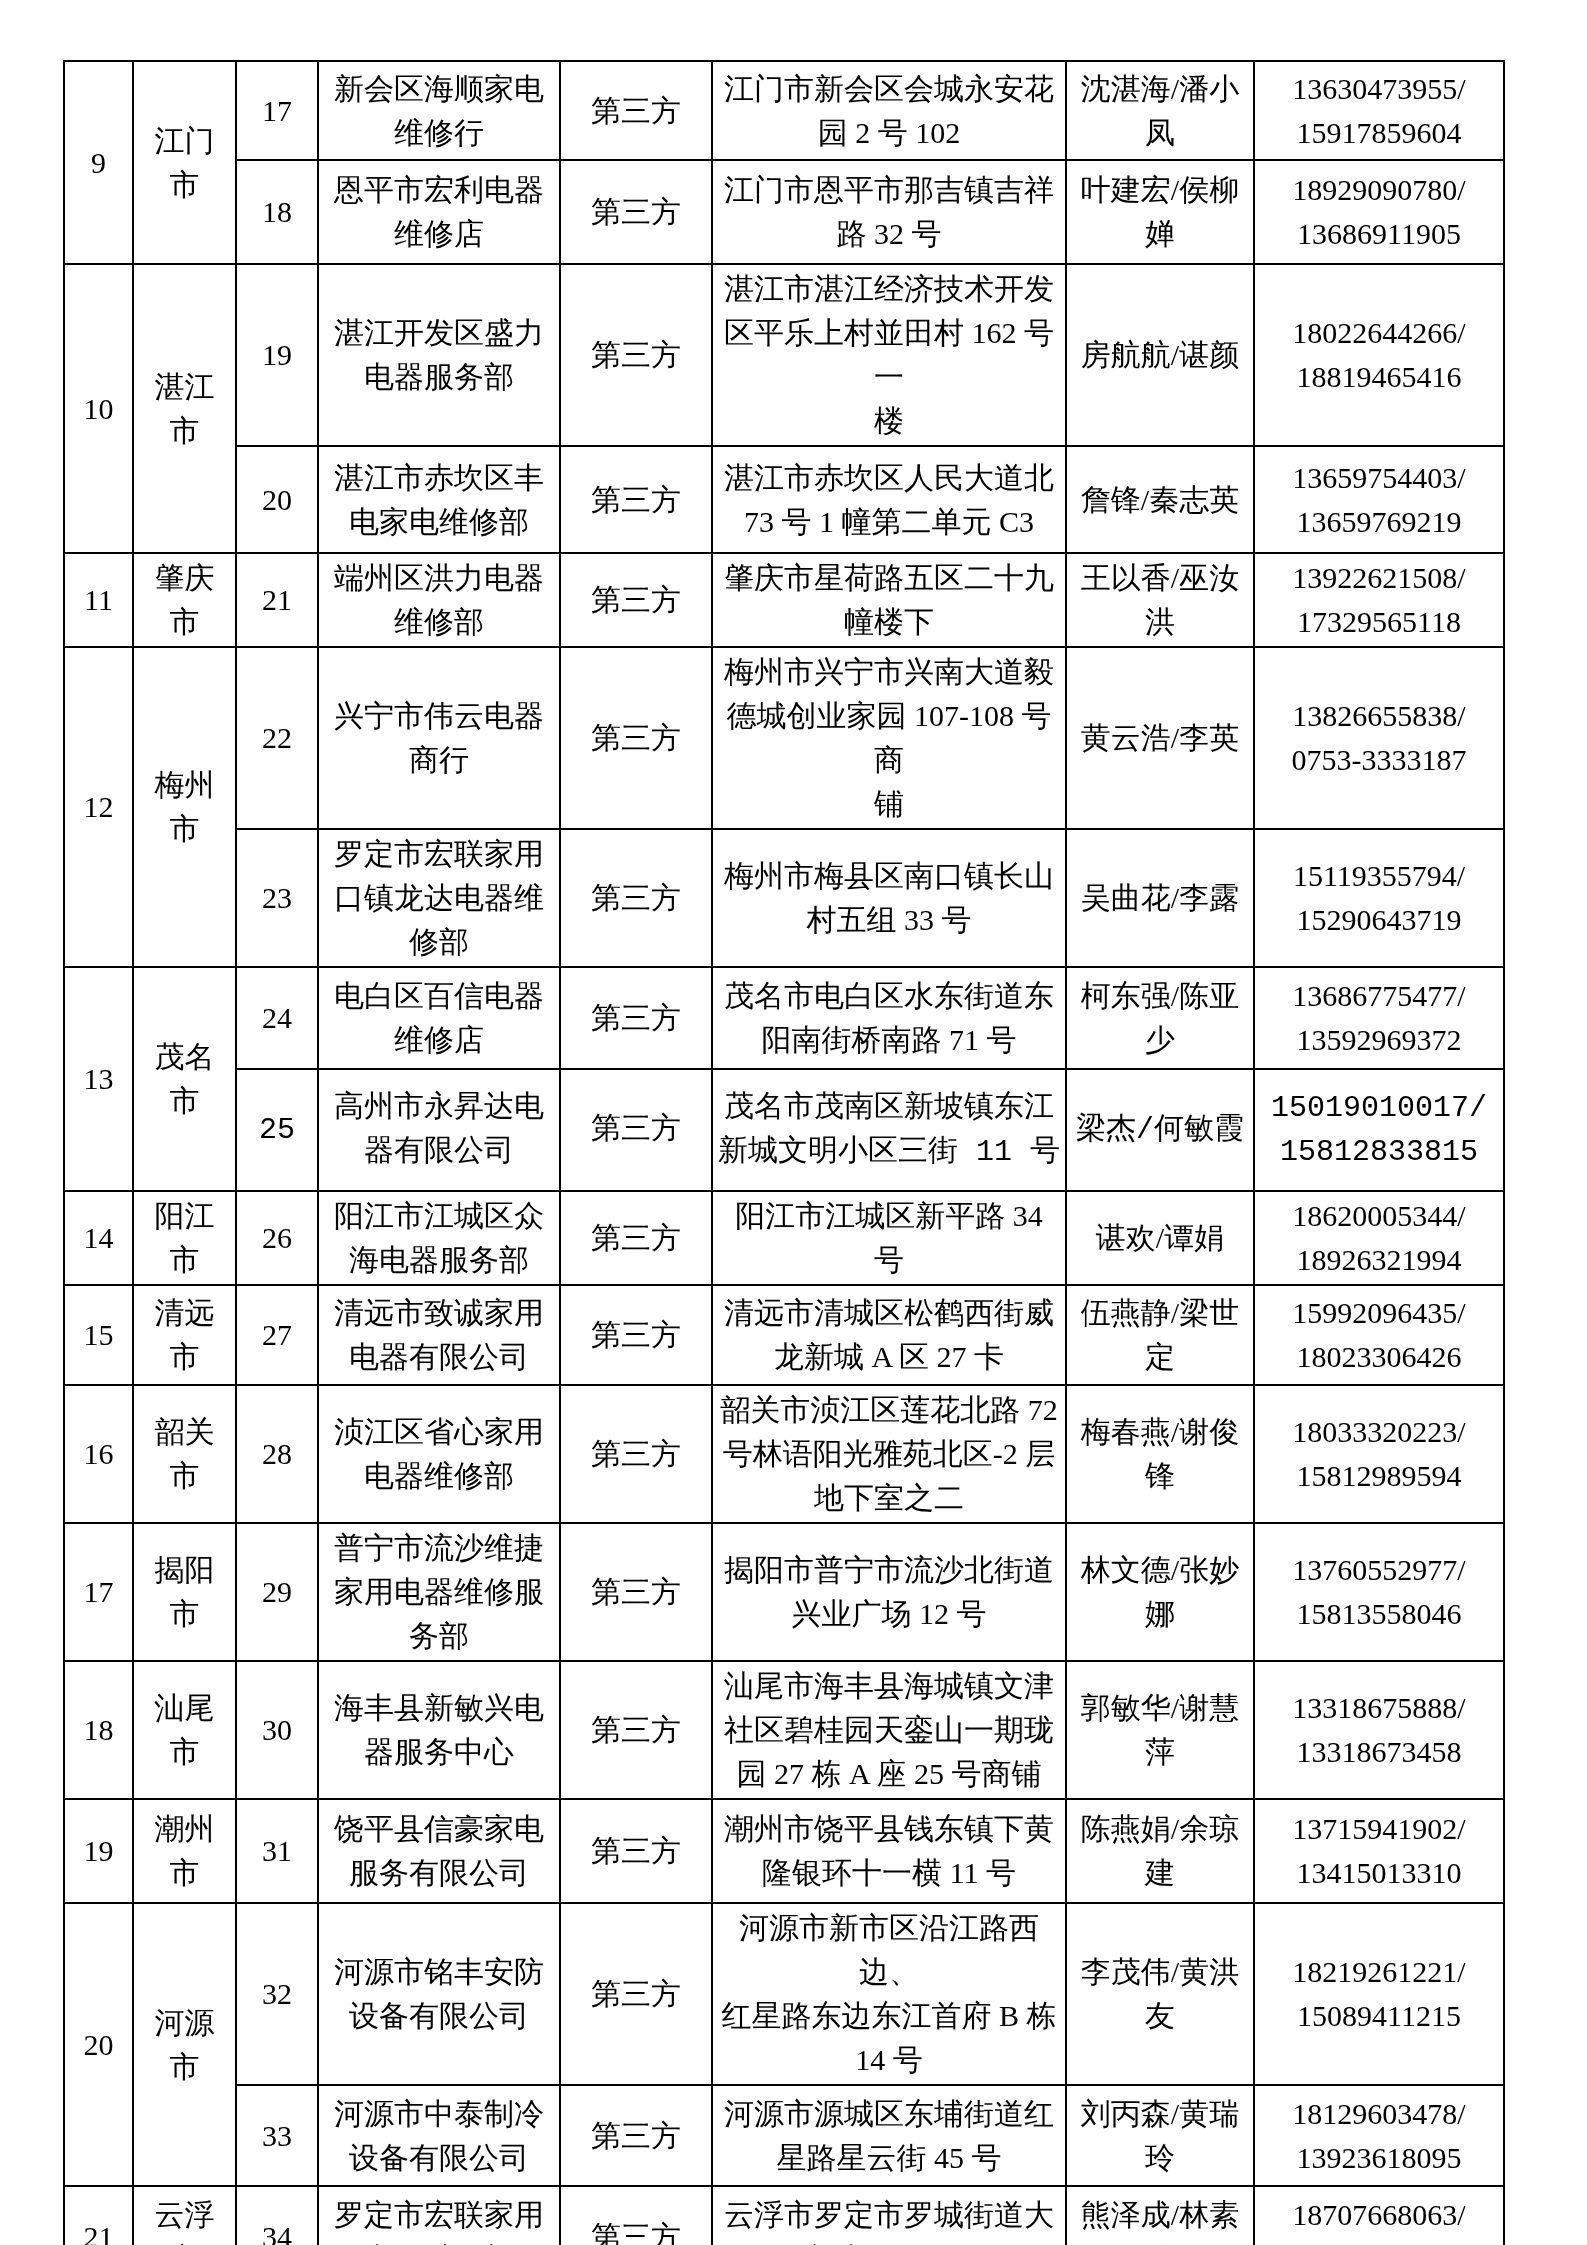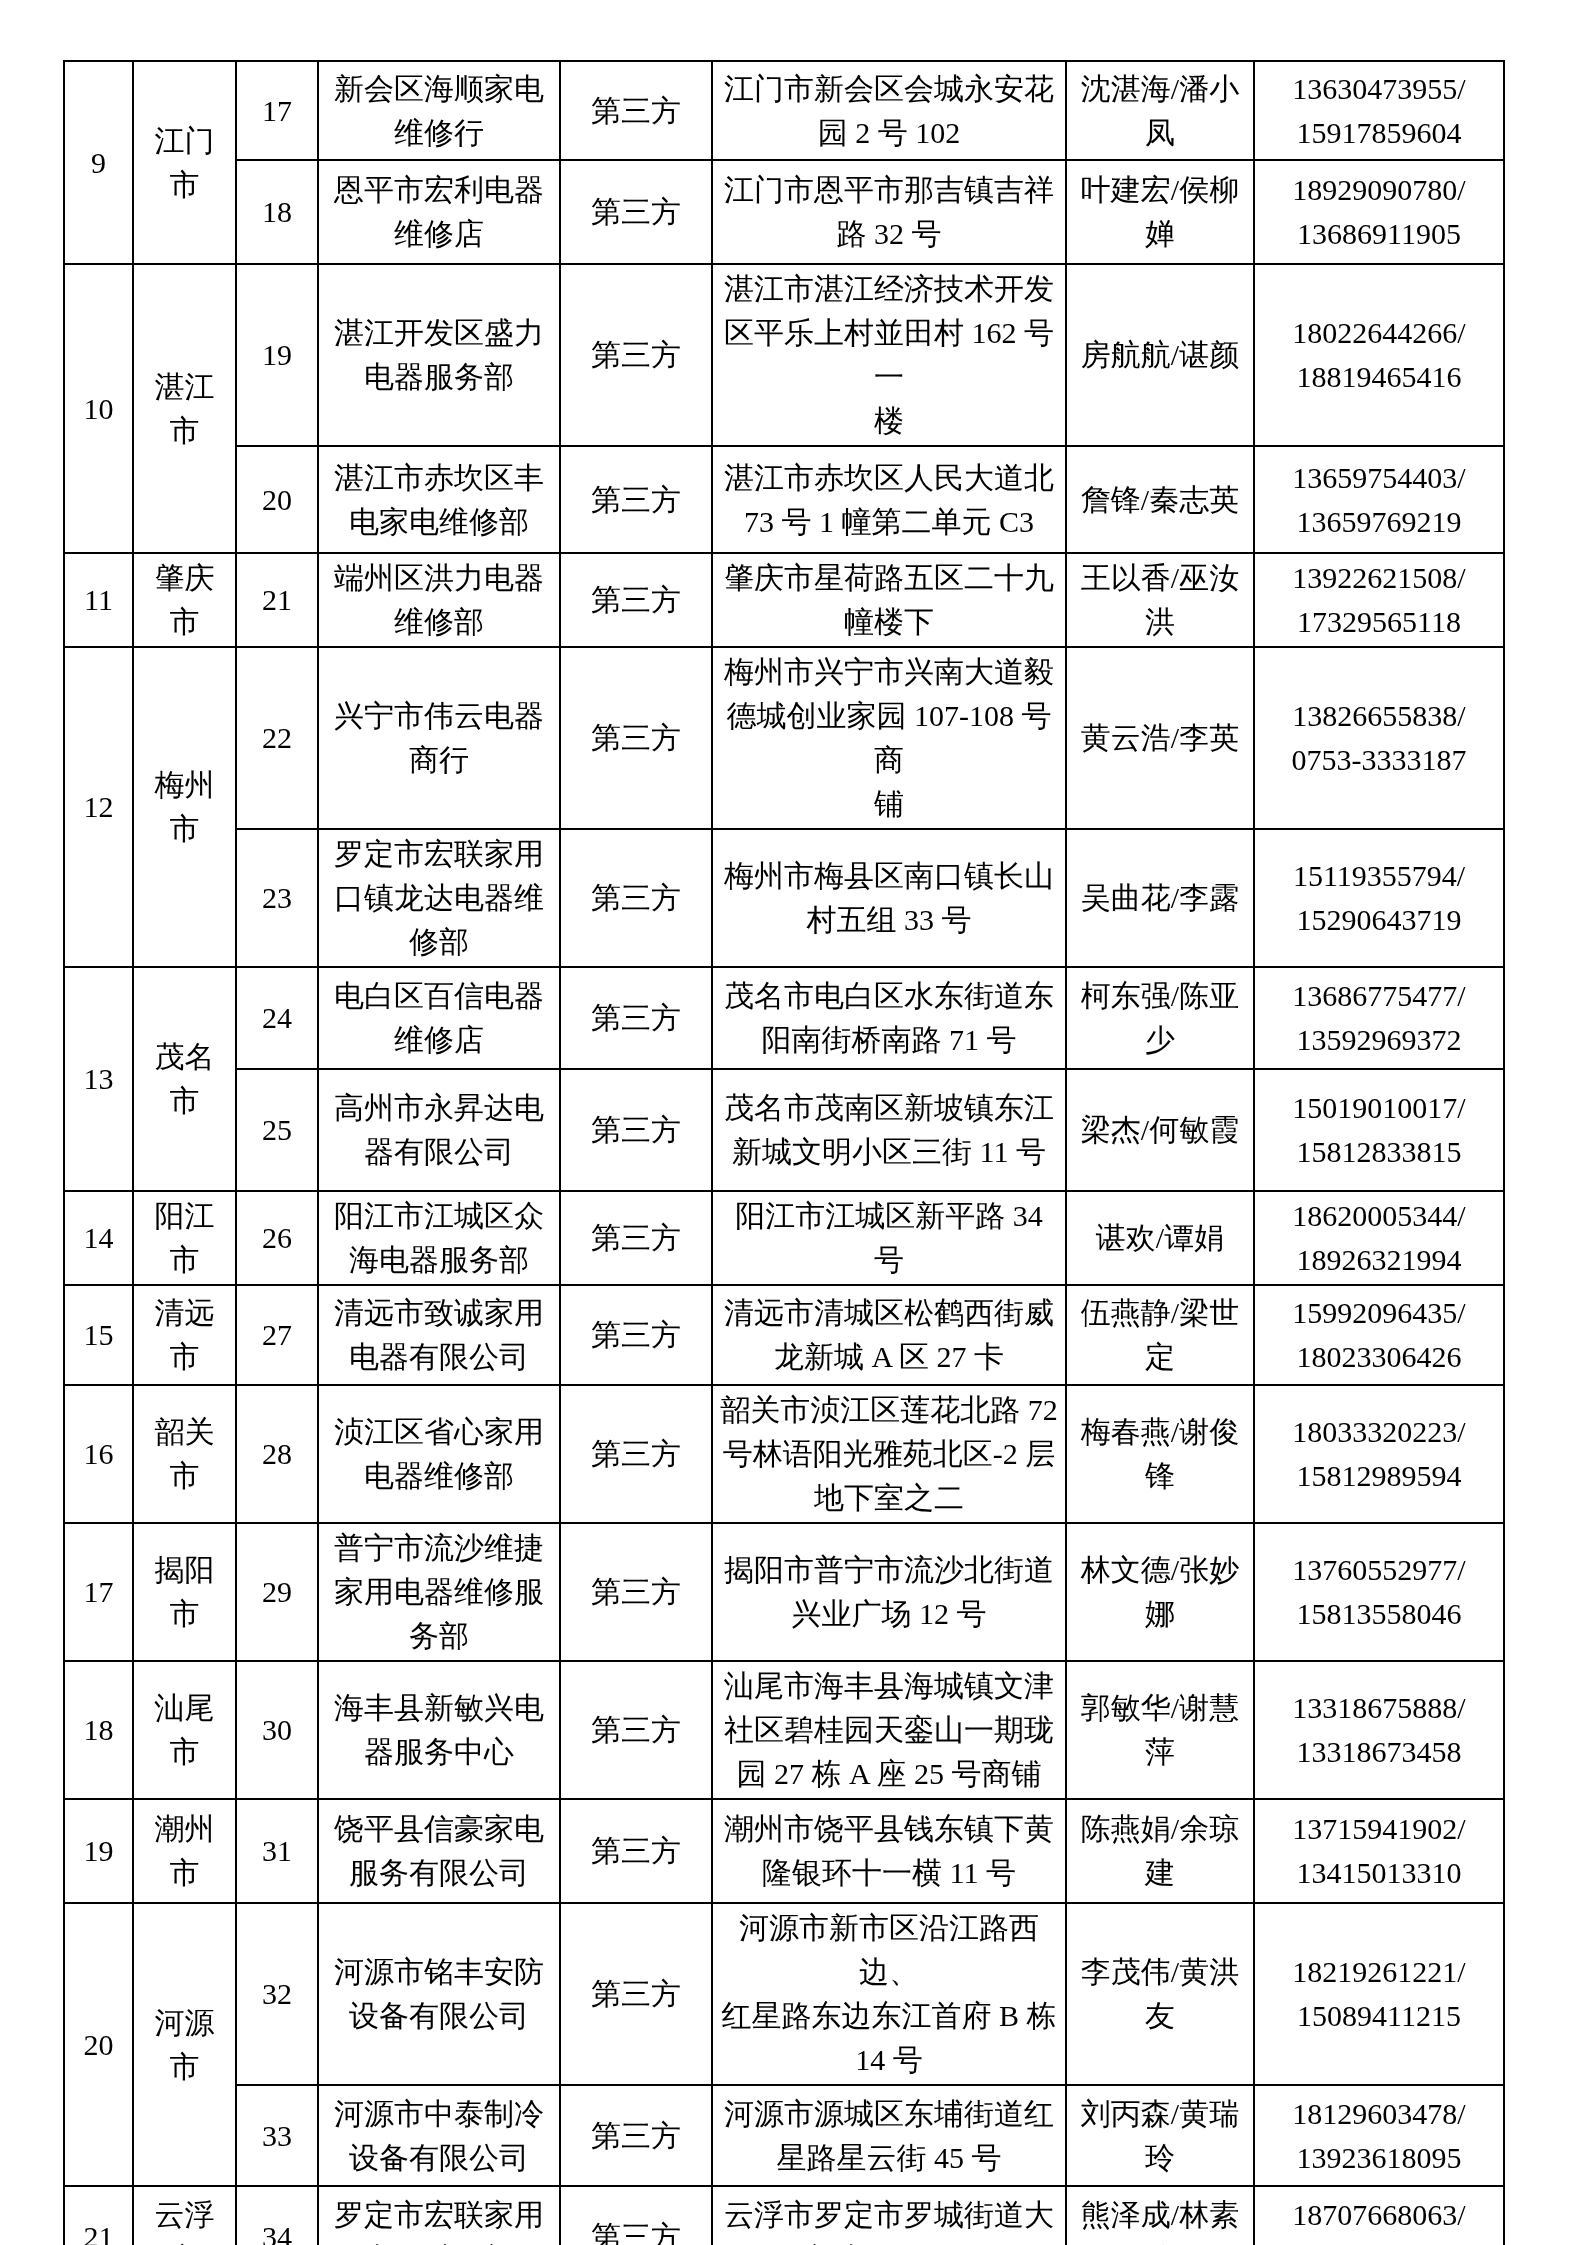--- a/index.html
+++ b/index.html
@@ -157,21 +157,21 @@
           <td>电白区百信电器
 维修店</td>
           <td>第三方</td>
           <td>茂名市电白区水东街道东
 阳南街桥南路 71 号</td>
           <td>柯东强/陈亚
 少</td>
           <td>13686775477/
 13592969372</td>
         </tr>
-        <tr style="height: 122px;">
+        <tr style="height: 122px; font-family: Liberation Mono, monospace;">
           <td>25</td>
           <td>高州市永昇达电
 器有限公司</td>
           <td>第三方</td>
           <td>茂名市茂南区新坡镇东江
 新城文明小区三街 11 号</td>
           <td>梁杰/何敏霞</td>
           <td>15019010017/
 15812833815</td>
         </tr>

